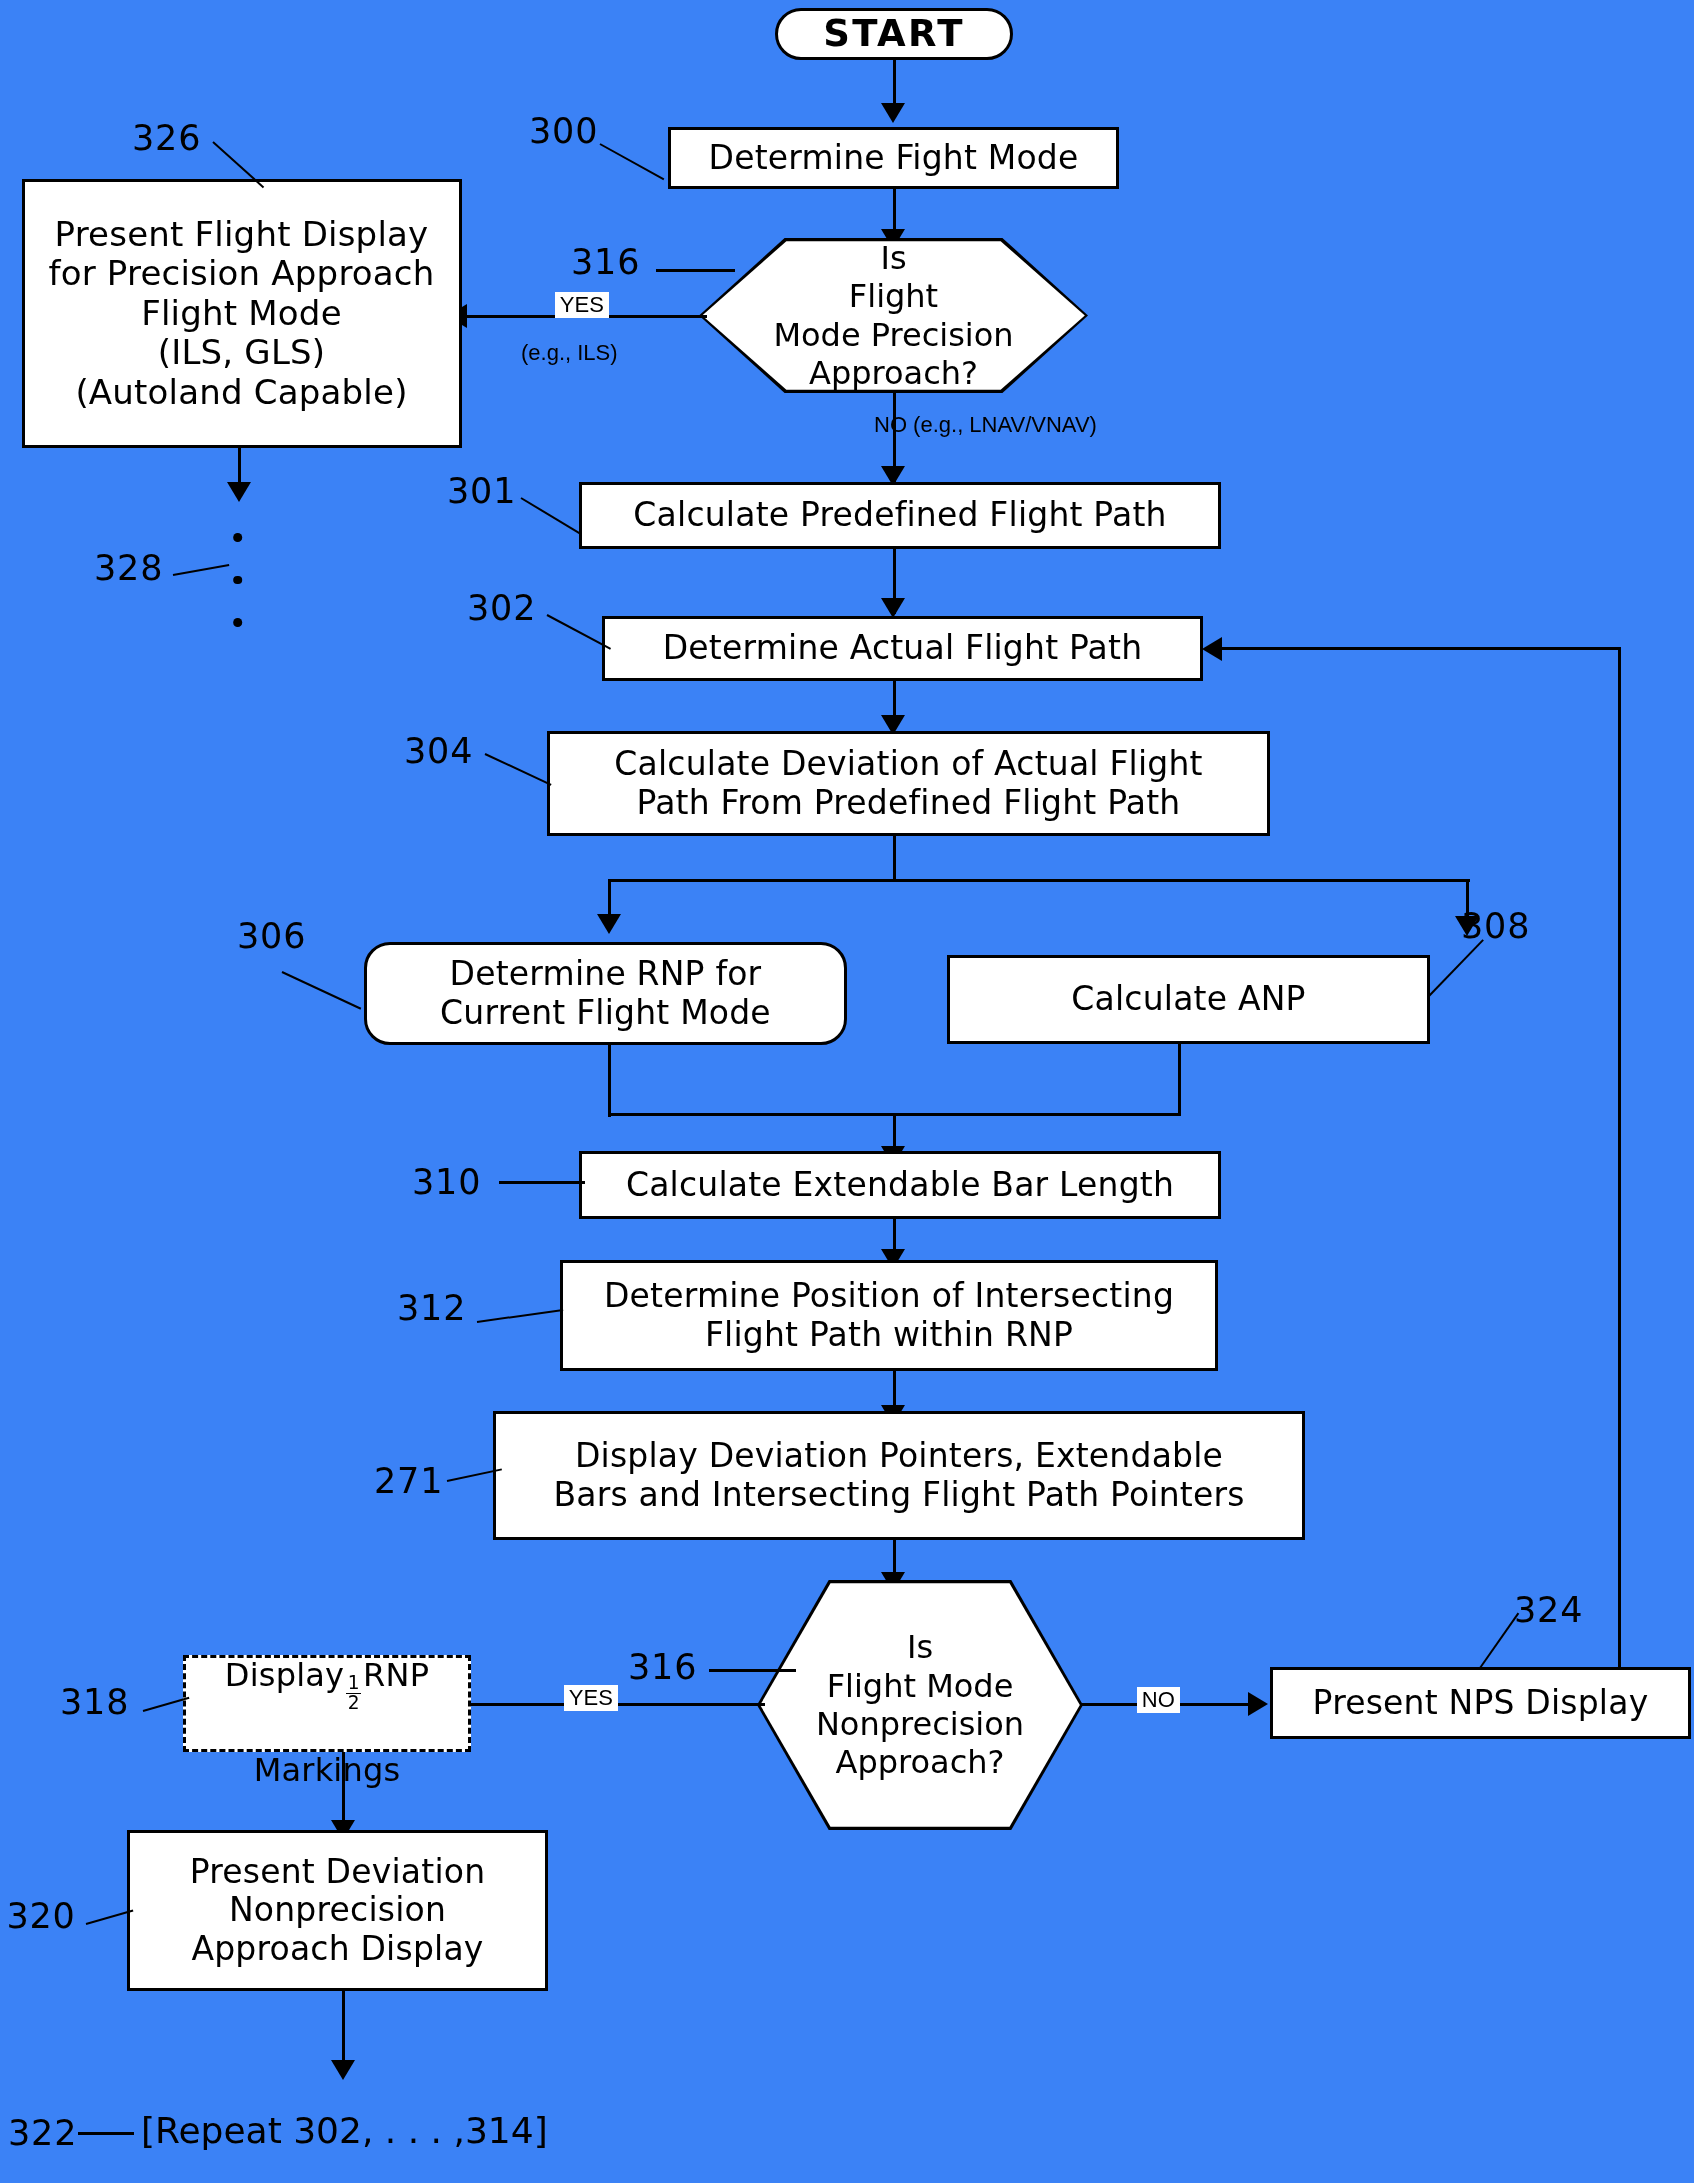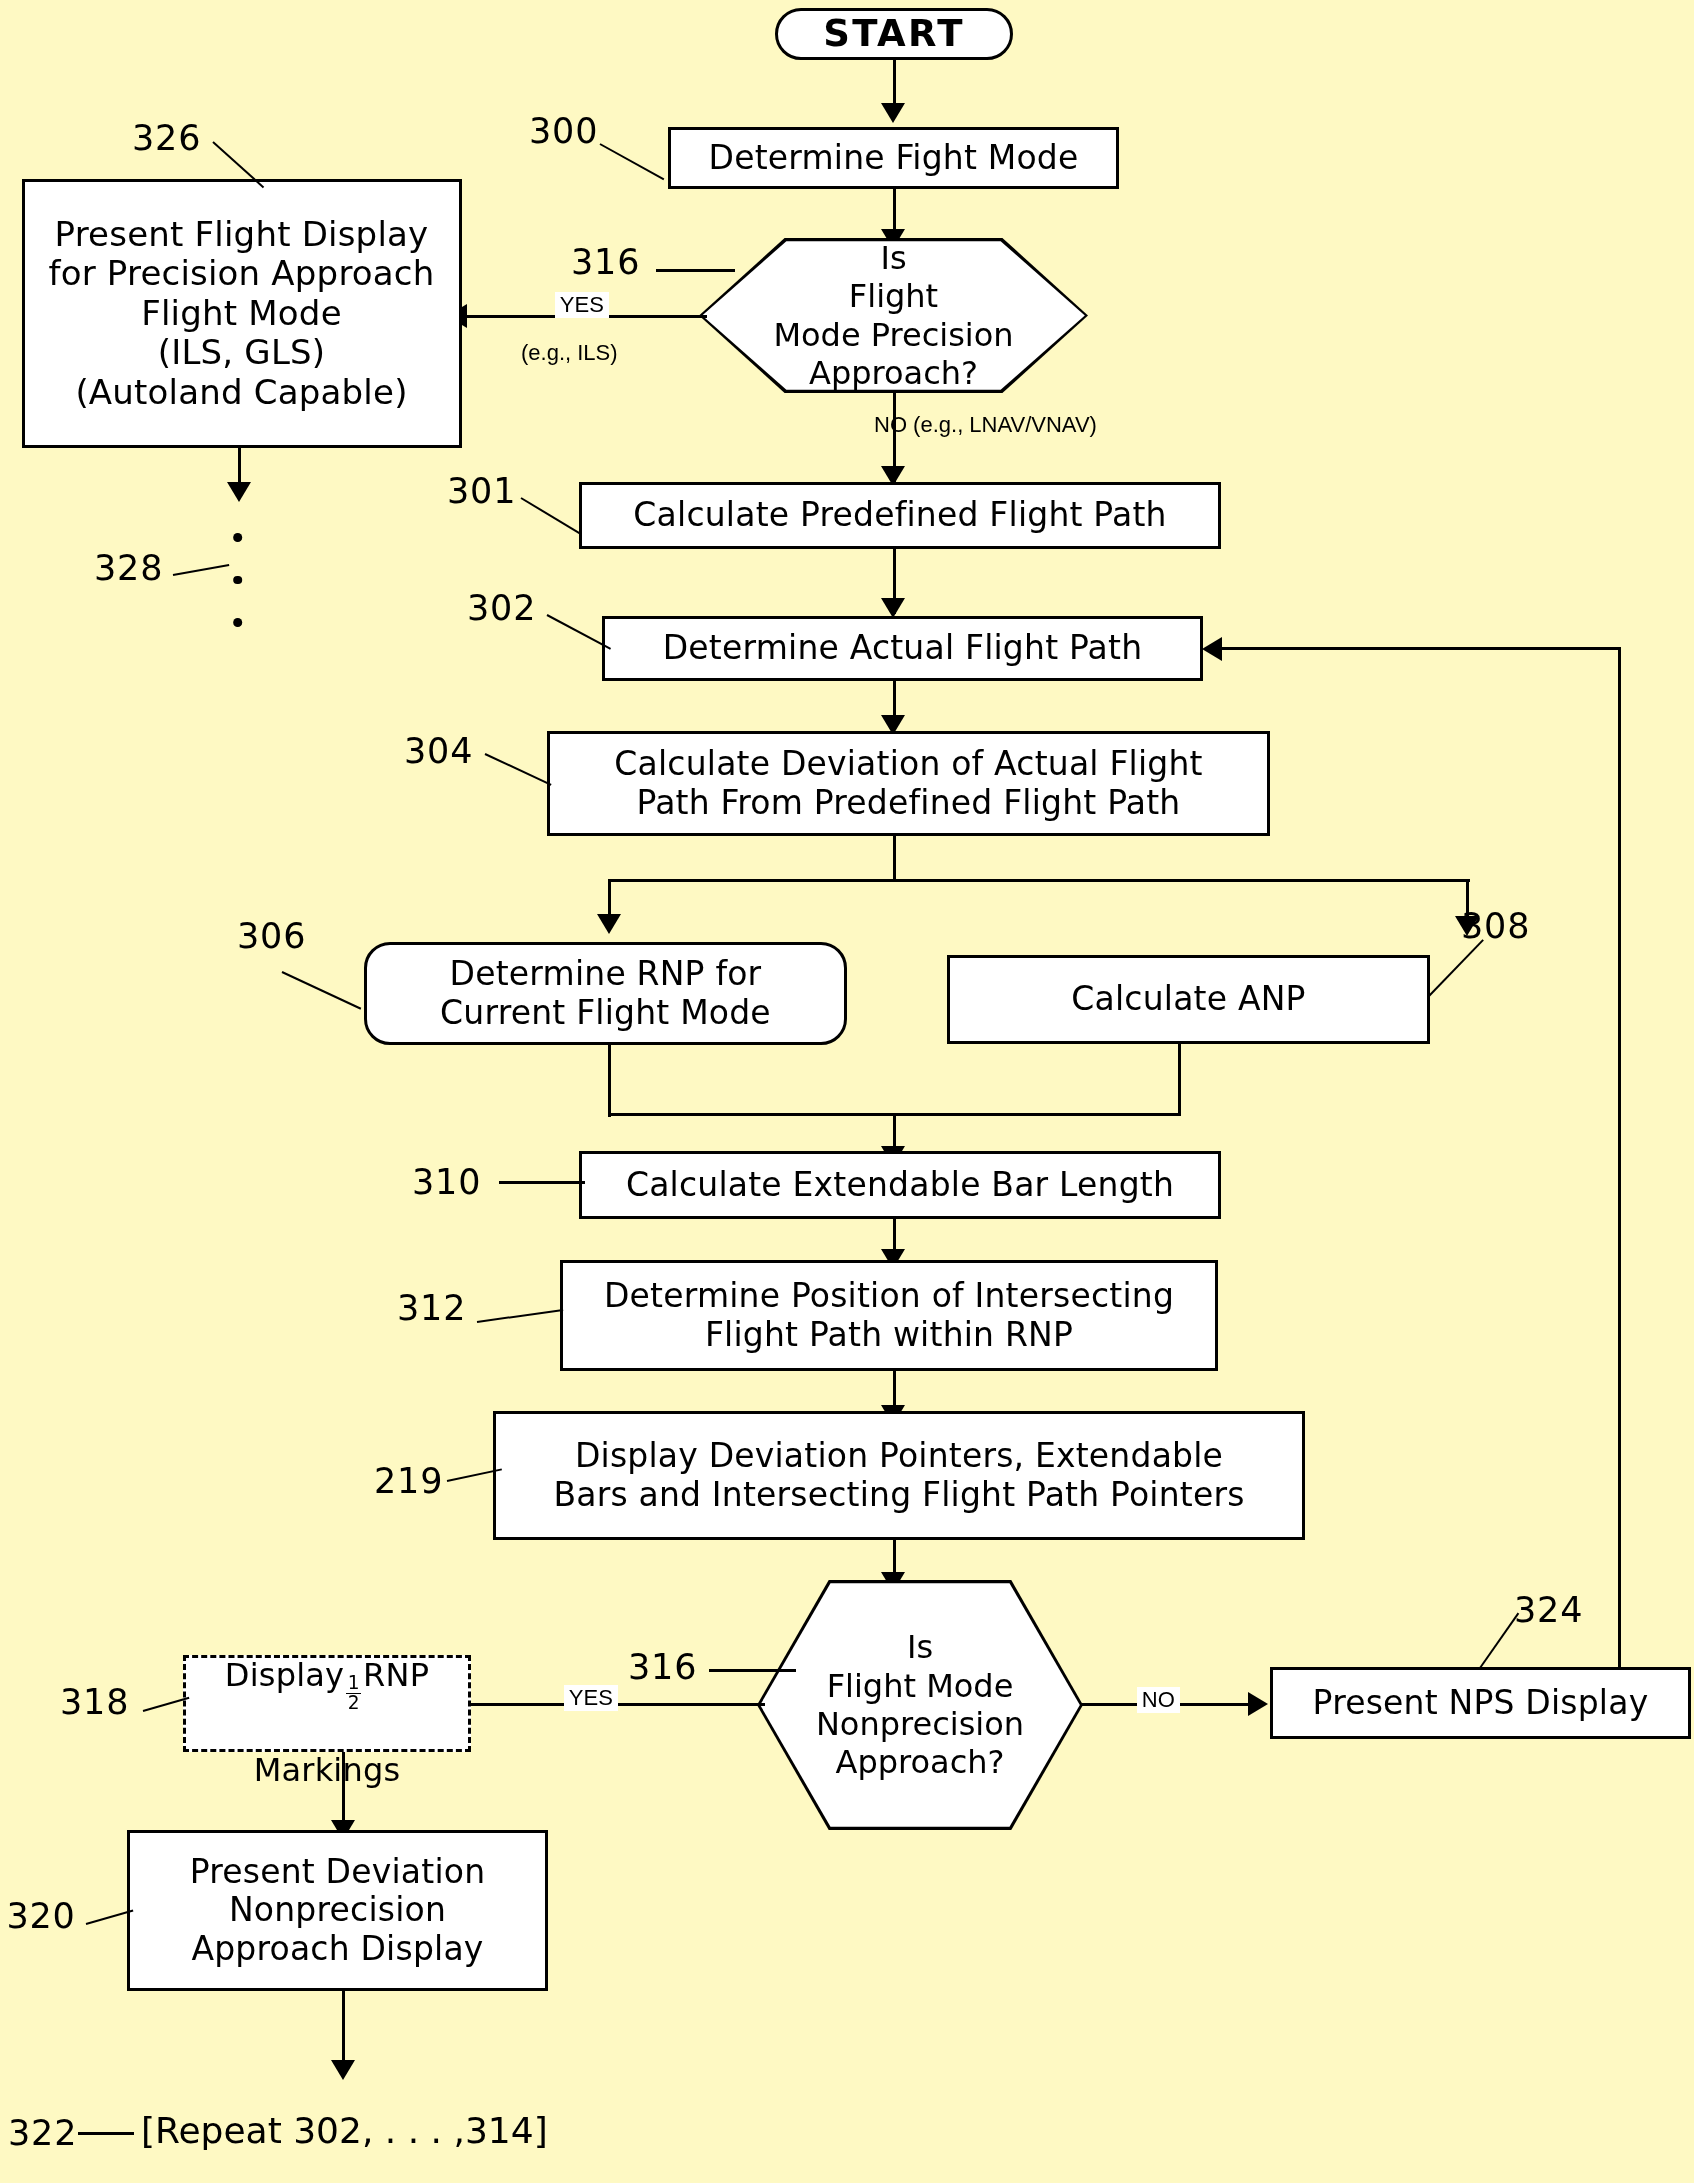--- a/index.html
+++ b/index.html
@@ -4,21 +4,21 @@
 <style>
   html,body{margin:0;padding:0;background:#fff;}
   body{
     font-family:"DejaVu Sans", sans-serif;
     color:#000;
   }
   #canvas{
     position:relative;
     width:1694px;
     height:2183px;
-    background:#fef9c3;
+    background:#3b82f6;
     overflow:hidden;
   }
   
   .node{
     position:absolute;
     box-sizing:border-box;
     display:flex;
     align-items:center;
     justify-content:center;
     text-align:center;
@@ -271,21 +271,21 @@
   <div class="ref" style="left:397px;top:1288px;">312</div>
   <div class="leader" style="left:477px;top:1321px;width:87px;transform:rotate(-8deg);"></div>
 
   <div class="ln vl" style="left:893px;top:1371px;height:46px;"></div>
   <div class="arw down" style="left:881px;top:1405px;"></div>
 
   <div class="node" style="left:493px;top:1411px;width:812px;height:129px;font-size:33px;">
     <span>Display Deviation Pointers, Extendable
 Bars and Intersecting Flight Path Pointers</span>
   </div>
-  <div class="ref" style="left:374px;top:1461px;">219</div>
+  <div class="ref" style="left:374px;top:1461px;">271</div>
   <div class="leader" style="left:447px;top:1480px;width:56px;transform:rotate(-12deg);"></div>
 
   <div class="ln vl" style="left:893px;top:1539px;height:46px;"></div>
   <div class="arw down" style="left:881px;top:1572px;"></div>
 
   <div class="decision" style="left:757px;top:1580px;width:326px;height:250px;font-size:32px;">
     <div class="hex"></div>
     <div class="hexin"></div>
     <div class="dtxt">Is
 Flight Mode

